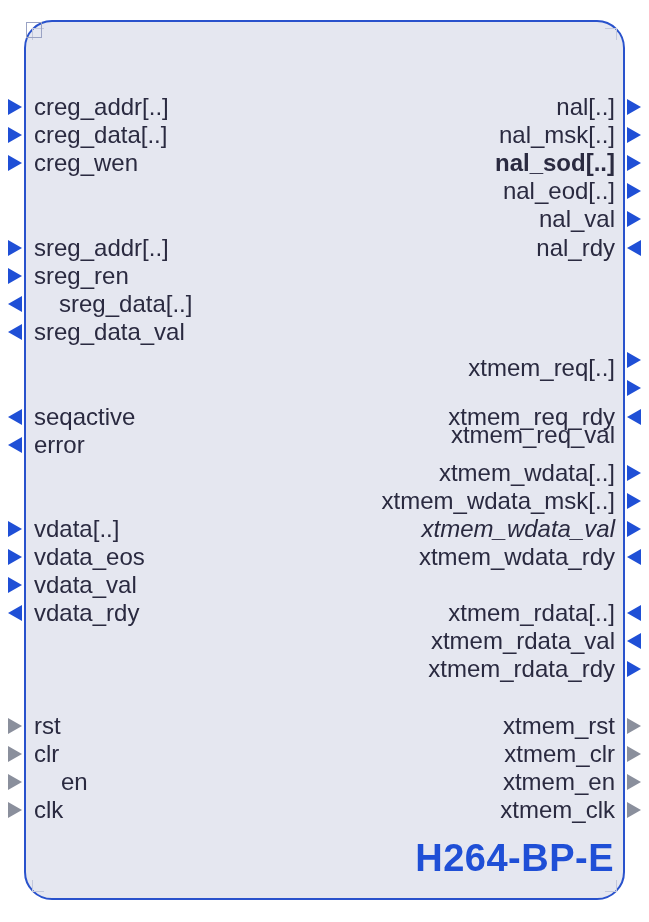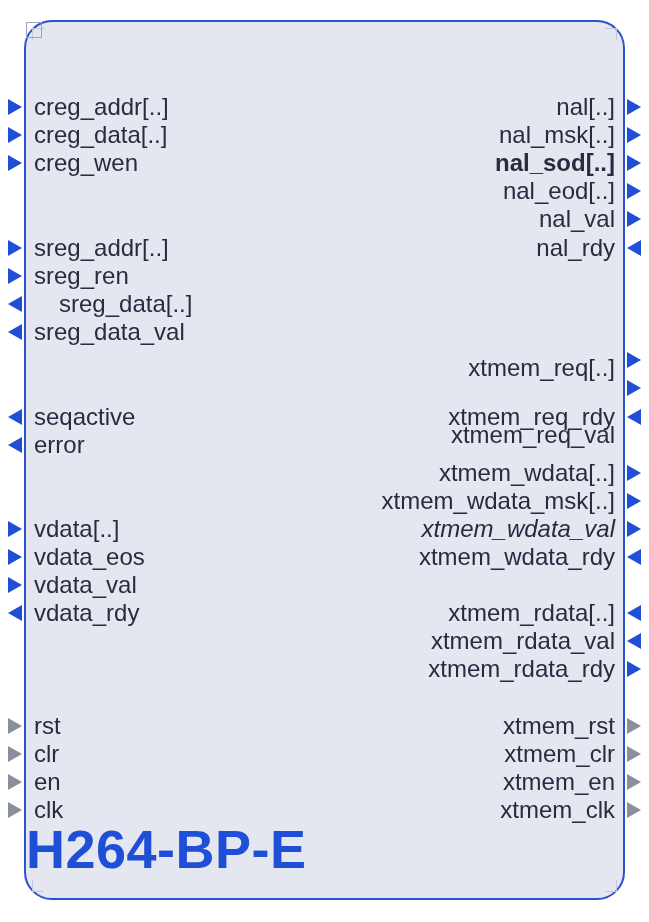--- a/index.html
+++ b/index.html
@@ -31,22 +31,22 @@
   }
   .corner-tl { position:absolute; left:6px; top:6px; width:12px; height:12px; border-left:1px solid #c3c8dc; border-top:1px solid #c3c8dc;}
   .corner-tr { position:absolute; right:6px; top:6px; width:12px; height:12px; border-right:1px solid #c3c8dc; border-top:1px solid #c3c8dc;}
   .corner-bl { position:absolute; left:6px; bottom:6px; width:12px; height:12px; border-left:1px solid #c3c8dc; border-bottom:1px solid #c3c8dc;}
   .corner-br { position:absolute; right:6px; bottom:6px; width:12px; height:12px; border-right:1px solid #c3c8dc; border-bottom:1px solid #c3c8dc;}
   .title {
     position: absolute;
     bottom: 18px;
     left: 0;
     right: 9px;
-    text-align: left;
-    font-size: 54px;
+    text-align: right;
+    font-size: 38px;
     font-weight: 700;
     color: #1f4fd6;
     letter-spacing: 0.5px;
   }
   .port {
     position: absolute;
     font-size: 24px;
     color: #2a2a40;
     white-space: nowrap;
     line-height: 28px;
@@ -103,21 +103,21 @@
     <div class="port left" style="top: 543px;">vdata_eos</div>
     <div class="arrow left-side in-right blue" style="top: 549px;"></div>
     <div class="port left" style="top: 571px;">vdata_val</div>
     <div class="arrow left-side in-right blue" style="top: 577px;"></div>
     <div class="port left" style="top: 599px;">vdata_rdy</div>
     <div class="arrow left-side in-left blue" style="top: 605px;"></div>
     <div class="port left" style="top: 712px;">rst</div>
     <div class="arrow left-side in-right grey" style="top: 718px;"></div>
     <div class="port left" style="top: 740px;">clr</div>
     <div class="arrow left-side in-right grey" style="top: 746px;"></div>
-    <div class="port left" style="top: 768px;">en</div>
+    <div class="port left" style="top: 768px; margin-left: 27px;">en</div>
     <div class="arrow left-side in-right grey" style="top: 774px;"></div>
     <div class="port left" style="top: 796px;">clk</div>
     <div class="arrow left-side in-right grey" style="top: 802px;"></div>
     <div class="port right" style="top: 93px;">nal[..]</div>
     <div class="arrow right-side in-right blue" style="top: 99px;"></div>
     <div class="port right" style="top: 121px;">nal_msk[..]</div>
     <div class="arrow right-side in-right blue" style="top: 127px;"></div>
     <div class="port right" style="top: 149px; font-weight: bold;">nal_sod[..]</div>
     <div class="arrow right-side in-right blue" style="top: 155px;"></div>
     <div class="port right" style="top: 177px; margin-left: 48px;">nal_eod[..]</div>

